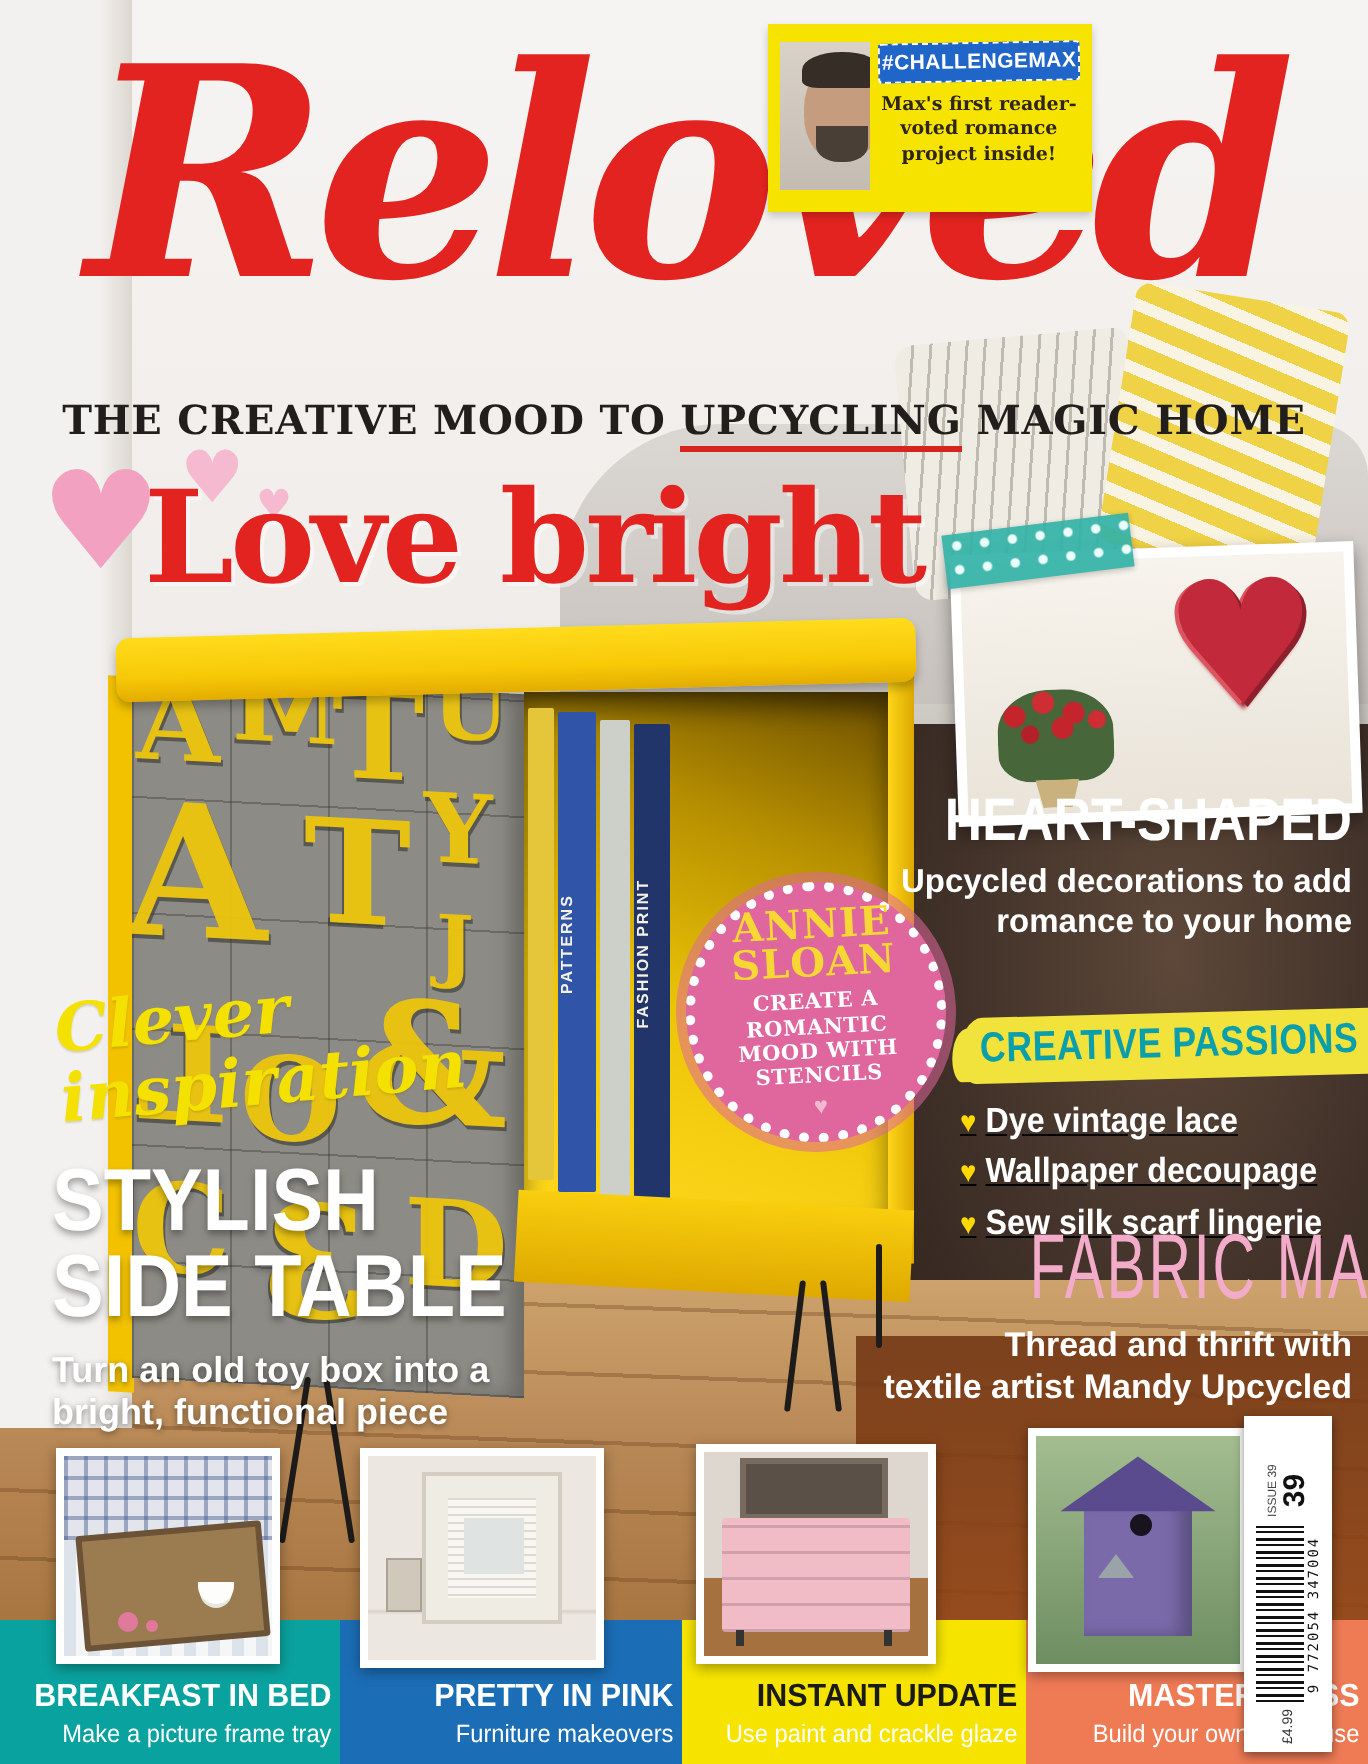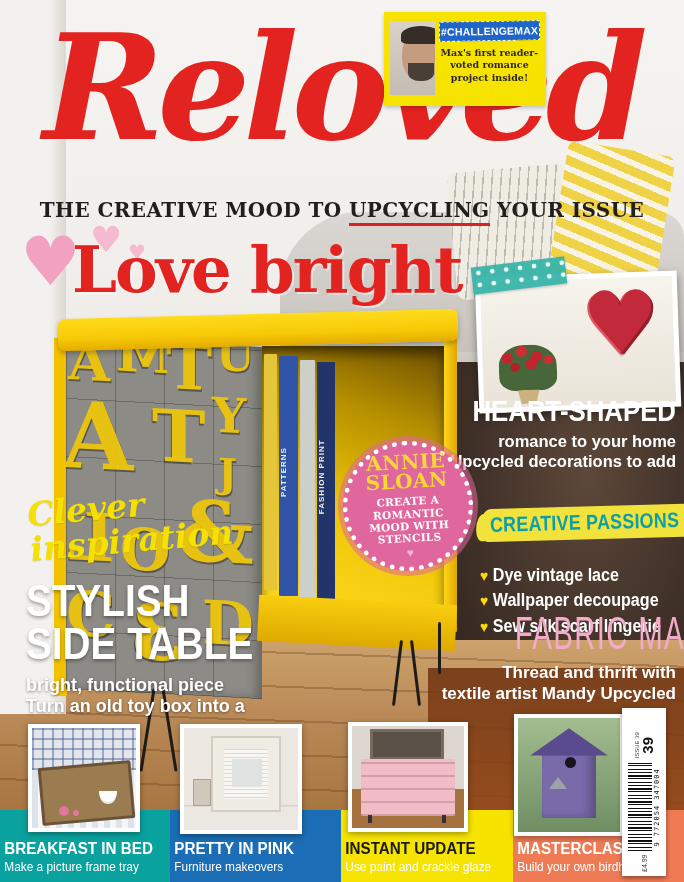--- a/index.html
+++ b/index.html
@@ -58,42 +58,42 @@
   .pot{position:absolute;left:32px;bottom:3px;width:26px;height:14px;background:#c9b27e;clip-path:polygon(8% 0,92% 0,78% 100%,22% 100%);}
   .tape{position:absolute;left:472px;top:262px;width:94px;height:27px;transform:rotate(-7deg);background-image:radial-gradient(circle,#eafffb 2px,transparent 2.7px);background-size:14px 12px;background-color:#35b3a8;opacity:.93;box-shadow:0 1px 3px rgba(0,0,0,.25);}
 
   
   .heart-shaped{position:absolute;right:8px;top:394px;width:242px;text-align:right;color:#fff;}
   .hs-title{font-size:30px;font-weight:bold;transform:scaleX(.86);transform-origin:right;white-space:nowrap;}
   .hs-sub{font-size:16.5px;font-weight:bold;line-height:1.2;margin-top:4px;}
   .cp{position:absolute;left:480px;top:506px;width:200px;}
   .cp-stroke{display:inline-block;background:#f2e23c;padding:4px 12px 5px 10px;border-radius:12px 16px 10px 8px / 60% 50% 55% 45%;transform:rotate(-1.5deg);box-shadow:-7px 2px 0 -3px #f2e23c,7px -2px 0 -3px #f2e23c;}
   .cp-title{display:inline-block;font-weight:bold;font-size:21px;color:#0b9fab;transform:scaleX(.85);transform-origin:left;white-space:nowrap;letter-spacing:.3px;}
-  .cp-list{margin-top:24px;}
+  .cp-list{margin-top:9px;text-decoration:underline;}
   .cp-item{font-size:17.5px;font-weight:bold;color:#fff;line-height:1.45;transform:scaleX(.92);transform-origin:left;white-space:nowrap;}
   .cp-item .b{color:#ffd900;margin-right:5px;font-size:15px;}
   .fm{position:absolute;right:8px;top:610px;width:252px;text-align:right;}
   .fm-title{font-size:46px;color:#f2abc8;transform:scaleX(.64);transform-origin:right;letter-spacing:2px;line-height:1;white-space:nowrap;font-weight:normal;}
   .fm-sub{margin-top:7px;font-size:17px;font-weight:bold;color:#fff;line-height:1.22;}
 
   
   .annie{position:absolute;left:343px;top:441px;width:120px;height:120px;border-radius:50%;background:#df679d;border:5px dotted #fff;box-shadow:0 0 0 5px rgba(223,103,157,.55);display:flex;flex-direction:column;align-items:center;justify-content:center;text-align:center;transform:rotate(-3deg);}
   .annie-name{font-family:"DejaVu Serif",serif;font-weight:bold;color:#f7d733;font-size:20px;line-height:.95;letter-spacing:.5px;}
   .annie-sub{color:#fff;font-family:"DejaVu Serif",serif;font-weight:bold;font-size:10.5px;line-height:1.18;margin-top:4px;letter-spacing:.3px;}
   .annie-heart{color:#f2b8d2;font-size:12px;margin-top:2px;line-height:1;}
 
   
   .lf{position:absolute;left:26px;top:498px;width:260px;}
   .lf-script{font-family:"DejaVu Serif",serif;font-style:italic;font-weight:bold;color:#f5e100;font-size:33px;line-height:1.05;transform:rotate(-5deg);transform-origin:left top;text-shadow:0 1px 1px rgba(120,110,0,.25);}
   .lf-title{margin-top:12px;font-size:44px;font-weight:bold;color:#fff;line-height:.98;transform:scaleX(.88);transform-origin:left;text-shadow:0 2px 4px rgba(0,0,0,.35);white-space:nowrap;}
   .lf-sub{margin-top:9px;font-size:18px;font-weight:bold;color:#fff;line-height:1.22;text-shadow:0 1px 3px rgba(0,0,0,.45);}
 
   
   .strip{position:absolute;left:0;top:810px;width:684px;height:72px;display:flex;}
-  .panel{position:relative;height:72px;text-align:left;}
+  .panel{position:relative;height:72px;text-align:right;}
   .panel-0{width:170px;background:#0aa29e;}
   .panel-1{width:172px;background:#f6e400;}
   .panel-2{width:171px;background:#1b6db5;}
   .panel-3{width:171px;background:#ef7b55;}
   .p-title{padding-top:30px;font-size:16px;font-weight:bold;transform:scaleX(.95);white-space:nowrap;color:#fff;}
   .panel-1 .p-title{color:#1a1a1a;}
   .p-sub{margin-top:2px;font-size:12.5px;color:#fff;transform:scaleX(.95);white-space:nowrap;}
 
   .thumb{position:absolute;background:#fff;padding:4px;box-shadow:0 2px 6px rgba(0,0,0,.35);}
   .thumb-in{position:relative;width:100%;height:100%;overflow:hidden;}
@@ -184,41 +184,41 @@
   <div class="logo">Reloved</div>
   <div class="challenge">
     <div class="face">
         <div class="beard"></div>
       </div>
     <div class="challenge-right">
       <div class="hashtag-plate">#CHALLENGEMAX</div>
       <div class="challenge-sub">Max's first reader-voted romance project inside!</div>
     </div>
   </div>
-  <div class="tagline"><span>THE CREATIVE MOOD TO </span><span class="hl">UPCYCLING</span><span> YOUR ISSUE</span></div>
+  <div class="tagline"><span>THE CREATIVE MOOD TO </span><span class="hl">UPCYCLING</span><span> MAGIC HOME</span></div>
 
   <span class="heart heart-lg">♥</span>
   <span class="heart heart-md">♥</span>
   <span class="heart heart-sm">♥</span>
   <div class="headline">Love bright</div>
 
   <div class="polaroid">
     <div class="polaroid-inner">
       <span class="heart wreath-heart">♥</span>
       <div class="roses"></div>
       <div class="pot"></div>
     </div>
   </div>
   <div class="tape"></div>
 
   <div class="heart-shaped">
     <div class="hs-title">HEART-SHAPED</div>
     <div class="hs-sub">
+      <div>Upcycled decorations to add</div>
       <div>romance to your home</div>
-      <div>Upcycled decorations to add</div>
     </div>
   </div>
 
   <div class="annie">
     <div class="annie-name">
       <div>ANNIE</div>
       <div>SLOAN</div>
     </div>
     <div class="annie-sub">
       <div>CREATE A</div>
@@ -251,22 +251,22 @@
   <div class="lf">
     <div class="lf-script">
       <div>Clever</div>
       <div>inspiration</div>
     </div>
     <div class="lf-title">
       <div>STYLISH</div>
       <div>SIDE TABLE</div>
     </div>
     <div class="lf-sub">
+      <div>Turn an old toy box into a</div>
       <div>bright, functional piece</div>
-      <div>Turn an old toy box into a</div>
     </div>
   </div>
 
   <div class="strip">
     <div class="panel panel-0">
       <div class="p-title">BREAKFAST IN BED</div>
       <div class="p-sub">Make a picture frame tray</div>
     </div>
     <div class="panel panel-2">
       <div class="p-title">PRETTY IN PINK</div>

